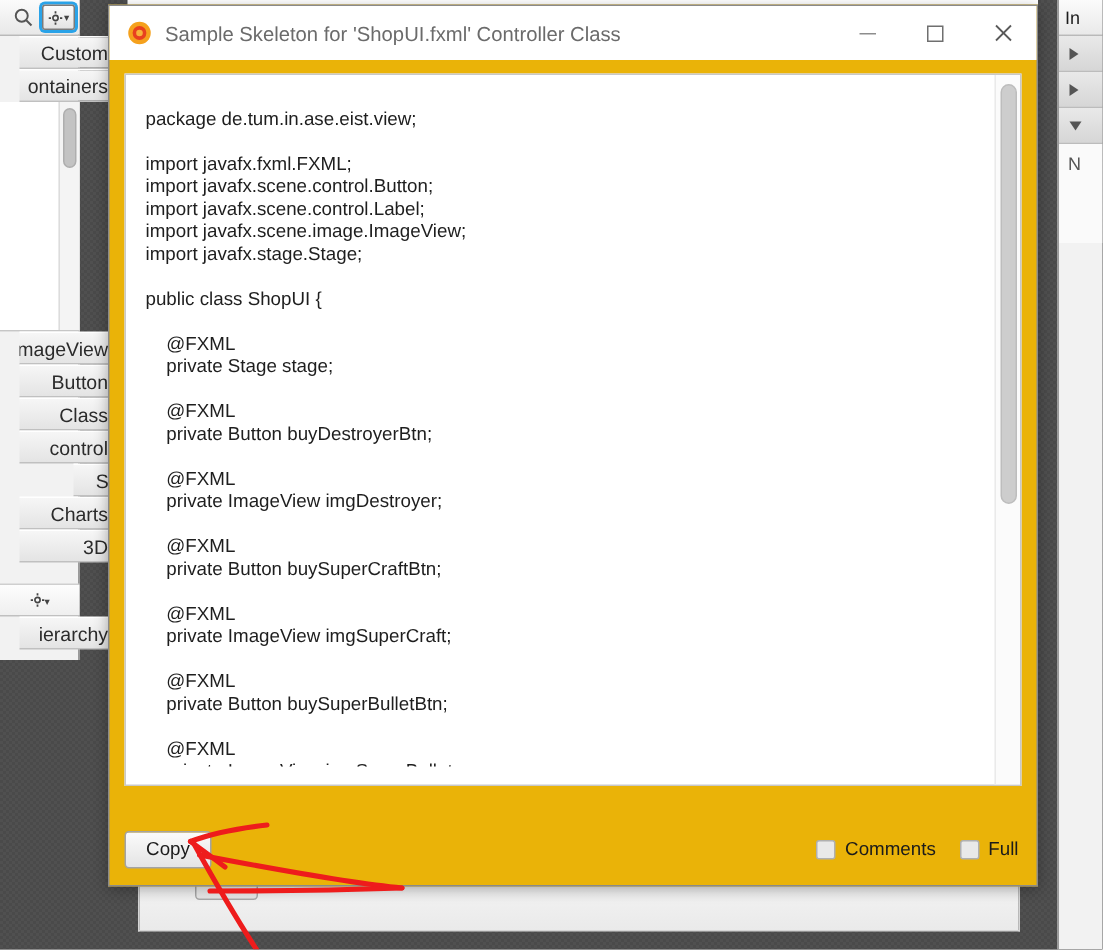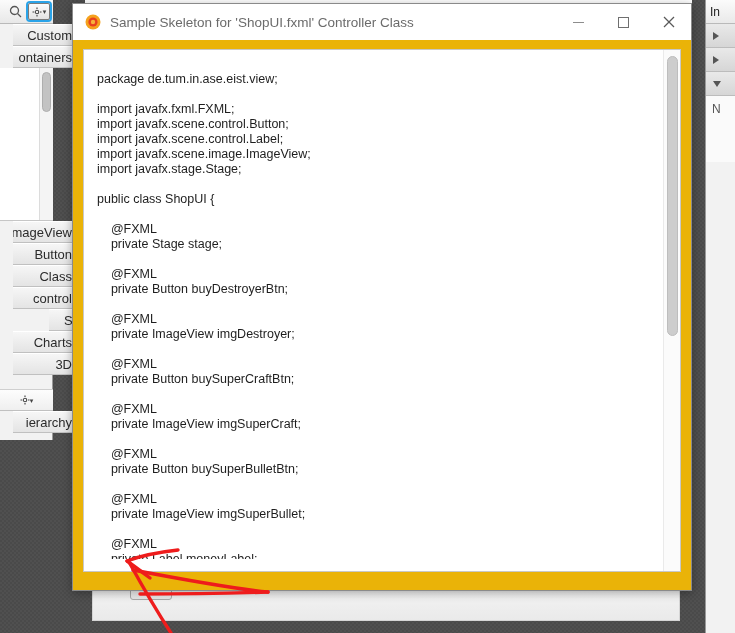--- a/index.html
+++ b/index.html
@@ -524,20 +524,32 @@
     private ImageView imgSuperBullet;
 
     @FXML
     private Label moneyLabel;</pre>
       <div id="code-scroll-track">
         <div id="code-scroll-thumb"></div>
       </div>
     </div>
   </div>
 
+  <div id="dialog-footer">
+    <button id="copy-button">Copy</button>
+    <span id="footer-spacer"></span>
+    <span class="checkbox-group">
+      <span class="checkbox-box"></span>
+      <span class="checkbox-label">Comments</span>
+    </span>
+    <span class="checkbox-group">
+      <span class="checkbox-box"></span>
+      <span class="checkbox-label">Full</span>
+    </span>
+  </div>
 </div>
 
 <svg id="annotation" viewBox="0 0 735 633">
   <g fill="none" stroke="#ee1c1c" stroke-width="3.4" stroke-linecap="round" stroke-linejoin="round">
     <path d="M178 550 C 160 552, 140 556, 127 561"></path>
     <path d="M127 561 C 134 566, 142 572, 150 578"></path>
     <path d="M133 570 C 175 578, 235 589, 268 592"></path>
     <path d="M268 592 C 206 594, 160 594, 140 594"></path>
     <path d="M129 562 C 140 582, 156 610, 171 633"></path>
   </g>

